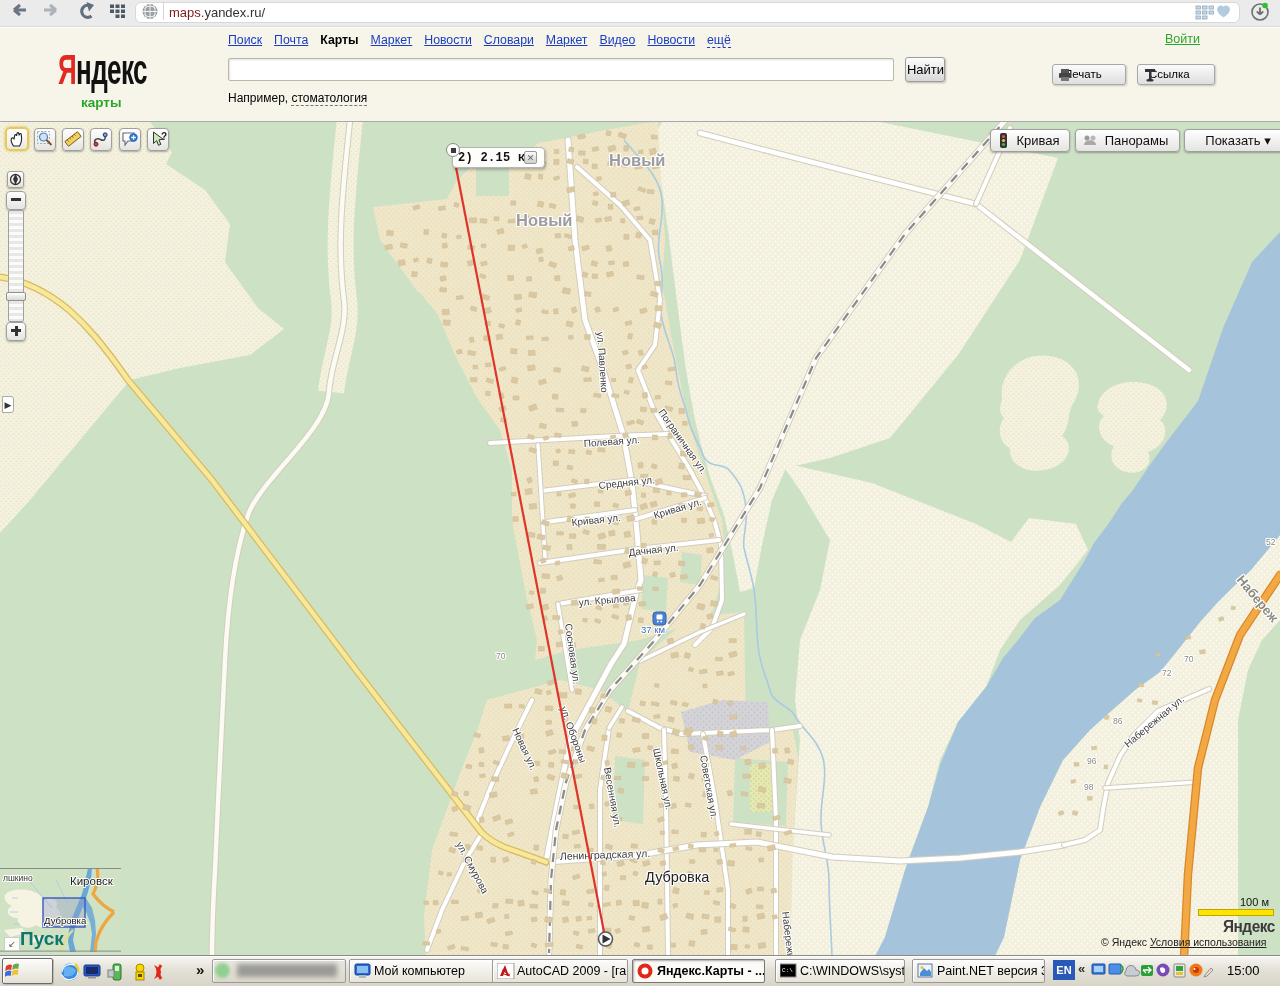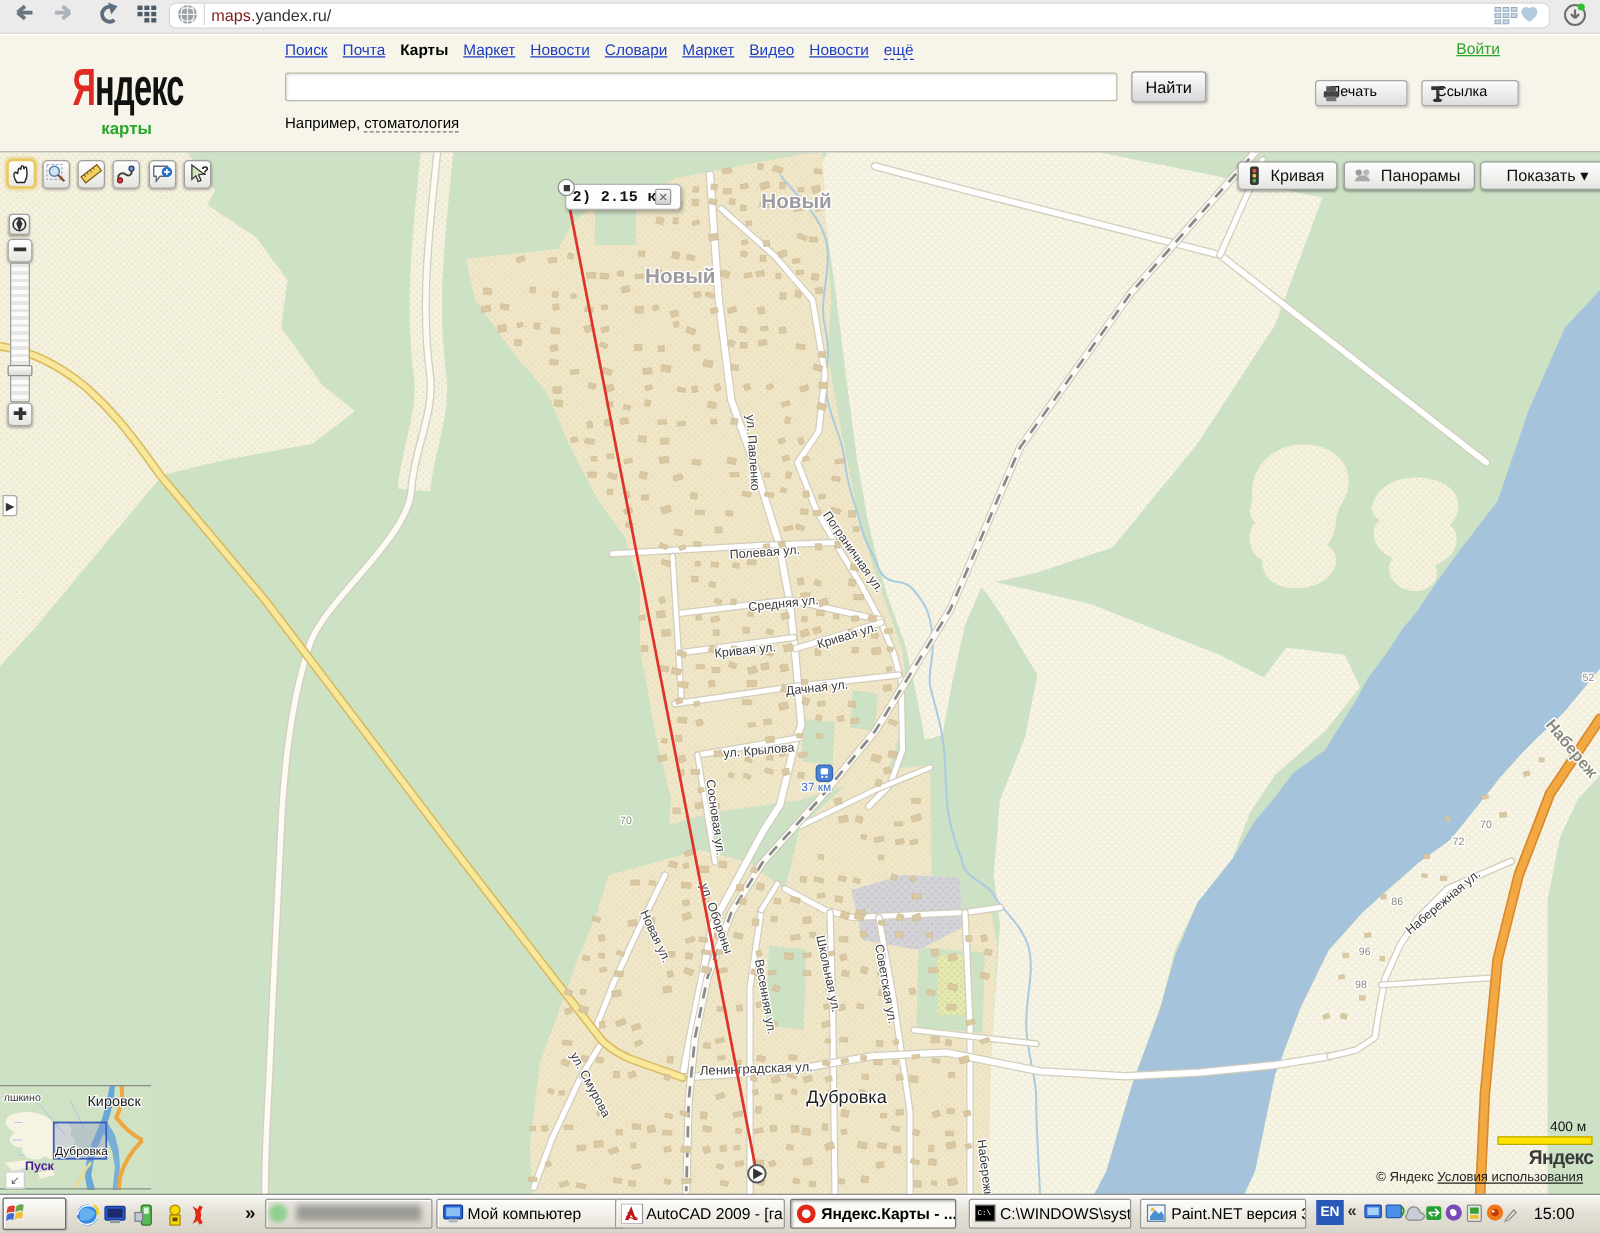--- a/index.html
+++ b/index.html
@@ -11,21 +11,21 @@
 
 #hdr{left:0;top:28px;width:1280px;height:94px;background:#f7f5ea;border-bottom:1px solid #a8a8a8}
 #logo{left:58px;top:46px;font-size:42px;font-weight:bold;letter-spacing:-1px;color:#111;transform:scaleX(0.62);transform-origin:left top}
 #logo .r{color:#e22a25}
 #kart{left:81px;top:95px;font-size:13.5px;font-weight:bold;color:#2aa62a}
 #nav{left:228px;top:33px;font-size:12.3px;color:#1a3dc1}
 #nav a{color:#1a3dc1;text-decoration:underline;margin-right:12px}
 #nav b{color:#000;margin-right:12px}
 #voiti{right:80px;top:32px;font-size:12.5px;color:#2aa62a;text-decoration:underline}
 #sbox{left:228px;top:58px;width:666px;height:23px;background:#fff;border:1px solid #b9b9a6;border-radius:2px;box-shadow:inset 1px 1px 2px rgba(0,0,0,.12)}
-#sbtn{left:905px;top:57px;width:60px;height:25px;background:linear-gradient(#fdfdfd,#d8d8d8);border:1px solid #9d9d9d;border-radius:3px;font-size:13px;text-align:center;line-height:23px;box-shadow:1px 1px 2px rgba(0,0,0,.25)}
+#sbtn{left:905px;top:57px;width:40px;height:25px;background:linear-gradient(#fdfdfd,#d8d8d8);border:1px solid #9d9d9d;border-radius:3px;font-size:13px;text-align:right;line-height:23px;box-shadow:1px 1px 2px rgba(0,0,0,.25)}
 #naprim{left:228px;top:91px;font-size:12px;color:#000}
 #naprim .d{border-bottom:1px dashed #777}
 .hbtn{top:64px;height:21px;background:linear-gradient(#fbfbfb,#dedede);border:1px solid #a8a8a8;border-radius:3px;font-size:11.5px;line-height:19px;padding:0 9px 0 11px;box-shadow:1px 1px 2px rgba(0,0,0,.2);color:#000}
 
 .mbtn{background:linear-gradient(#ffffff,#e4e4e0);border:1px solid #9f9f9f;border-radius:4px;box-shadow:0 1px 2px rgba(0,0,0,.3);font-size:13px;color:#111;text-align:center}
 
 #task{left:0;top:956px;width:1280px;height:30px;background:linear-gradient(#f6f5f1 0,#e3e0d6 45%,#d8d4c8 100%);border-top:1px solid #fff;outline:1px solid #8a8a8a}
 .tbtn{top:959px;height:24px;background:linear-gradient(#fdfcfa,#e8e4da);border:1px solid #999;border-radius:2px;box-shadow:inset 1px 1px 0 #fff;font-size:12.5px;line-height:22px;padding-left:24px;white-space:nowrap;overflow:hidden}
 </style></head><body>
 
@@ -849,21 +849,21 @@
     <path d="M1,11 a5,4 0 0 1 12,0 z" fill="#a8a8a8"></path>
   </svg>
 <div class="abs mbtn" style="left:1184px;top:129px;width:108px;height:23px;line-height:21px">Показать ▾</div>
 
 <div class="abs" style="left:452px;top:147px;width:93px;height:21px;background:#fdfdfb;border:1px solid #b5b5b5;border-radius:4px;box-shadow:1px 2px 3px rgba(0,0,0,.25)"></div>
 <div class="abs" style="left:458px;top:151px;font-family:Liberation Mono, monospace;font-size:12px;font-weight:bold;color:#111;letter-spacing:0.3px">2) 2.15 км</div>
 <div class="abs" style="left:524px;top:151px;width:13px;height:13px;background:linear-gradient(#fafafa,#d0d0d0);border:1px solid #999;border-radius:2px;font-size:9px;line-height:12px;text-align:center;color:#666">✕</div>
 <div class="abs" style="left:446px;top:143px;width:14px;height:14px;background:#fdfdfd;border:1.5px solid #8a8a8a;border-radius:50%"></div>
 <div class="abs" style="left:451px;top:148px;width:5px;height:5px;background:#3a3a3a"></div>
 
-<div class="abs" style="left:1240px;top:896px;font-size:11px;color:#111">400 м</div>
+<div class="abs" style="left:1240px;top:896px;font-size:11px;color:#111">100 м</div>
 <div class="abs" style="left:1198px;top:909px;width:76px;height:7px;background:#ffe400;border:1px solid #b8a800"></div>
 <div class="abs" style="left:1223px;top:918px;font-size:16px;font-weight:bold;color:#3a3a3a;letter-spacing:-0.5px;transform:scaleX(0.96);transform-origin:left top">Яндекс</div>
 <div class="abs" style="left:1101px;top:936px;font-size:10.5px;color:#222">© Яндекс <span style="text-decoration:underline">Условия использования</span></div>
 
 <svg class="abs" style="left:0;top:868px" width="121" height="84" xmlns="http://www.w3.org/2000/svg">
  <rect x="0" y="0" width="121" height="84" fill="#cfe2c4"></rect>
  <path d="M8,24 C24,18 40,24 44,32 C52,28 60,32 56,40 C64,44 60,52 50,52 C52,58 42,62 36,57 C28,63 16,58 18,50 C8,50 4,42 12,38 C4,34 2,28 8,24 Z" fill="#f6f3e2"></path>
  <path d="M4,62 l18,-2 4,5 -16,4 z" fill="#f6f3e2"></path>
  <path d="M30,70 l12,-2 2,4 -12,3 z" fill="#f6f3e2"></path>
  <path d="M88,0 L85,14 L82,26 L77,38 L72,50 L69,62 L68,74 L70,84 L76,84 L73,72 L75,60 L79,48 L84,36 L88,24 L91,12 L92,0 Z" fill="#69a7d8"></path>
@@ -882,21 +882,21 @@
 <div class="abs" style="left:4px;top:937px;width:16px;height:14px;background:#fdfdfa;border:1px solid #ccc;color:#555;font-size:9px;line-height:13px;text-align:center">↙</div>
 
 <div id="task" class="abs"></div>
 <div class="abs" style="left:2px;top:958px;width:51px;height:26px;background:linear-gradient(#fdfcfa,#e4e0d4);border:1px solid #6a6a6a;box-shadow:inset 1px 1px 0 #fff,1px 1px 0 #bbb;border-radius:2px"></div>
 <svg class="abs" style="left:5px;top:962px" width="15" height="18" xmlns="http://www.w3.org/2000/svg">
  <path d="M1,4 q3,-2.5 6,-1 l-0.8,5 q-3,-1.5 -6,1 z" fill="#e03a2a"></path>
     <path d="M8,3 q3,-2.5 6,-1 l-0.8,5 q-3,-1.5 -6,1 z" fill="#6aa84f"></path>
  <path d="M0.4,10 q3,-2.5 6,-1 l-0.8,5 q-3,-1.5 -6,1 z" fill="#3a6ad8"></path>
     <path d="M7.4,9 q3,-2.5 6,-1 l-0.8,5 q-3,-1.5 -6,1 z" fill="#f0c030"></path>
 </svg>
-<div class="abs" style="left:20px;top:928px;font-size:10px;font-weight:bold;color:#4c1d95">Пуск</div>
+<div class="abs" style="left:20px;top:928px;font-size:19px;font-weight:bold;color:#0f766e">Пуск</div>
 <svg class="abs" style="left:0px;top:960px" width="220" height="24" xmlns="http://www.w3.org/2000/svg">
  <g>
   <circle cx="70" cy="12" r="8.5" fill="#3a8ae0"></circle>
       <path d="M62,12 a8.5,8.5 0 0 1 16,-3 M78,12 a8.5,8.5 0 0 1 -16,3" stroke="#fff" stroke-width="1.2" fill="none"></path>
       <path d="M64,8 q6,-4 12,2 q-2,8 -12,6 z" fill="#78c0f8" opacity="0.7"></path>
       <path d="M75,4 q4,3 3,8" stroke="#f0d020" stroke-width="2.2" fill="none"></path>
   <rect x="84" y="5" width="16" height="11" rx="1.5" fill="#2858c8" stroke="#183888"></rect>
       <rect x="86" y="7" width="12" height="7" fill="#1a2a6a"></rect>
       <rect x="88" y="16" width="8" height="2.5" fill="#9098a0"></rect>
   <rect x="113" y="4" width="8" height="16" rx="2" fill="#58b858" stroke="#287828"></rect>

